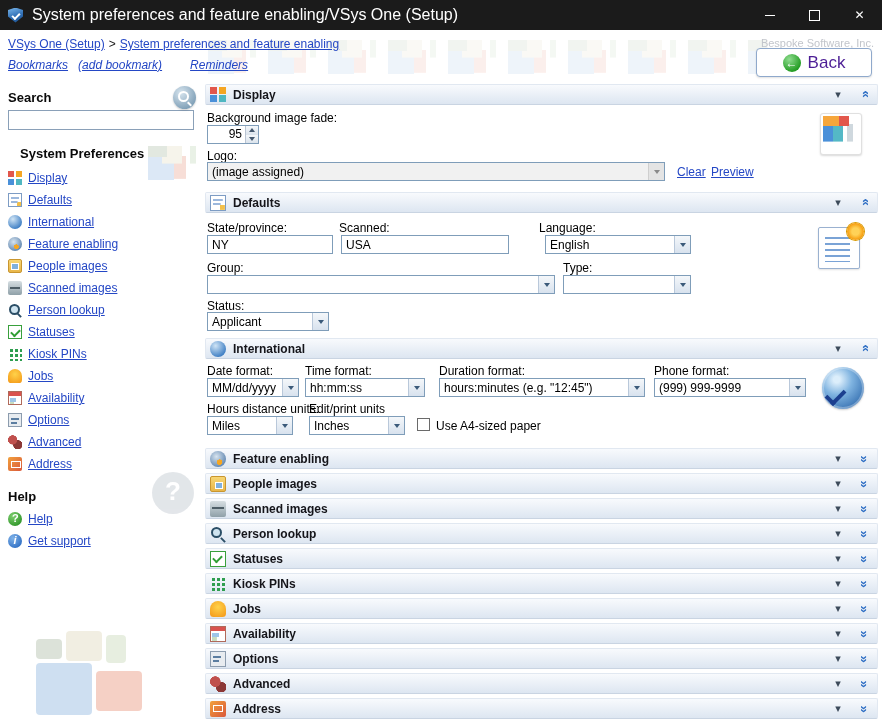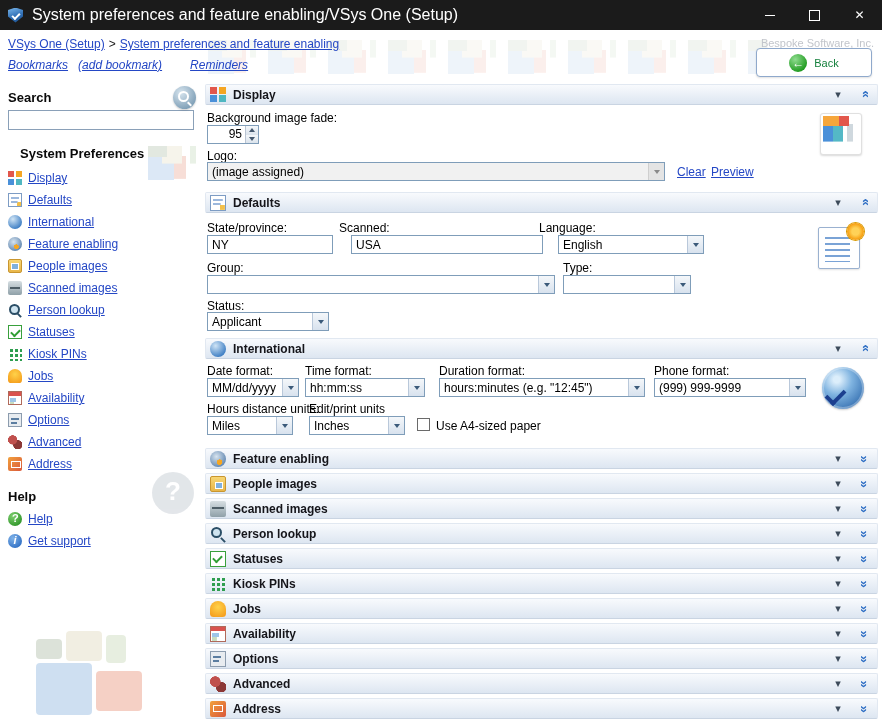--- a/index.html
+++ b/index.html
@@ -27,21 +27,21 @@
       linear-gradient(#eba28e,#eba28e) 62% 48%/38% 52% no-repeat,
       linear-gradient(#c2d8b8,#c2d8b8) 96% 0/12% 40% no-repeat}
   .breadcrumb{position:relative;padding:7px 8px 1px;z-index:2}
   .bc-sep{color:#222;margin:0 4px;text-decoration:none}
   .company{position:absolute;right:8px;top:7px;color:#c2c5cb;font-size:11px;z-index:2}
   .bookbar{position:relative;padding:6px 8px;font-style:italic;z-index:2}
   .bookbar a{margin-right:10px}
   .bookbar .gap{margin-right:28px}
   .back-btn{position:absolute;right:10px;top:18px;width:116px;height:29px;background:#fff;border:1px solid #8fa9cc;border-radius:4px;display:flex;align-items:center;justify-content:center;gap:7px;cursor:pointer;box-shadow:0 1px 2px rgba(0,0,0,.12);z-index:3}
   .back-orb{width:18px;height:18px;border-radius:50%;background:radial-gradient(circle at 35% 30%,#8fdc8f,#1f9a1f 75%);display:flex;align-items:center;justify-content:center;color:#fff;font-weight:bold;font-size:12px;line-height:1}
-  .back-label{font-size:11px;color:#15803d}
+  .back-label{font-size:17px;color:#4c1d95}
 
   
   .main{display:flex;height:639px}
   .sidebar{width:202px;padding:6px 8px;position:relative;flex:0 0 202px}
   .content{flex:1;padding:0 4px 0 3px;overflow:hidden}
 
   
   .side-h{font-weight:bold;font-size:13px;color:#0a0a0a}
   .search-wrap{position:relative}
   .search-input{width:186px;height:20px;border:1px solid #8aa0b8;margin-top:5px;padding:0 4px;font:inherit;outline:none;background:#fff}
@@ -312,25 +312,25 @@
         <span class="sec-t">Defaults</span>
         <span class="hdr-drop">▾</span>
         <span class="hdr-chev up">»</span>
       </div>
       <div class="sec-b" style="height:118px">
         <span class="flabel" style="left:2px;top:8px">State/province:</span>
         <div class="tinput" style="left:2px;top:22px;width:126px">
             <span>NY</span>
           </div>
         <span class="flabel" style="left:134px;top:8px">Scanned:</span>
-        <div class="tinput" style="left:146px;top:22px;width:192px">
+        <div class="tinput" style="left:136px;top:22px;width:168px">
             <span>USA</span>
           </div>
         <span class="flabel" style="left:334px;top:8px">Language:</span>
-        <div class="combo" style="left:353px;top:22px;width:146px">
+        <div class="combo" style="left:340px;top:22px;width:146px">
           <span class="combo-text">English</span>
           <span class="combo-arrow"></span>
         </div>
         <span class="flabel" style="left:2px;top:48px">Group:</span>
         <div class="combo" style="left:2px;top:62px;width:348px">
           <span class="combo-text"></span>
           <span class="combo-arrow"></span>
         </div>
         <span class="flabel" style="left:358px;top:48px">Type:</span>
         <div class="combo" style="left:358px;top:62px;width:128px">

